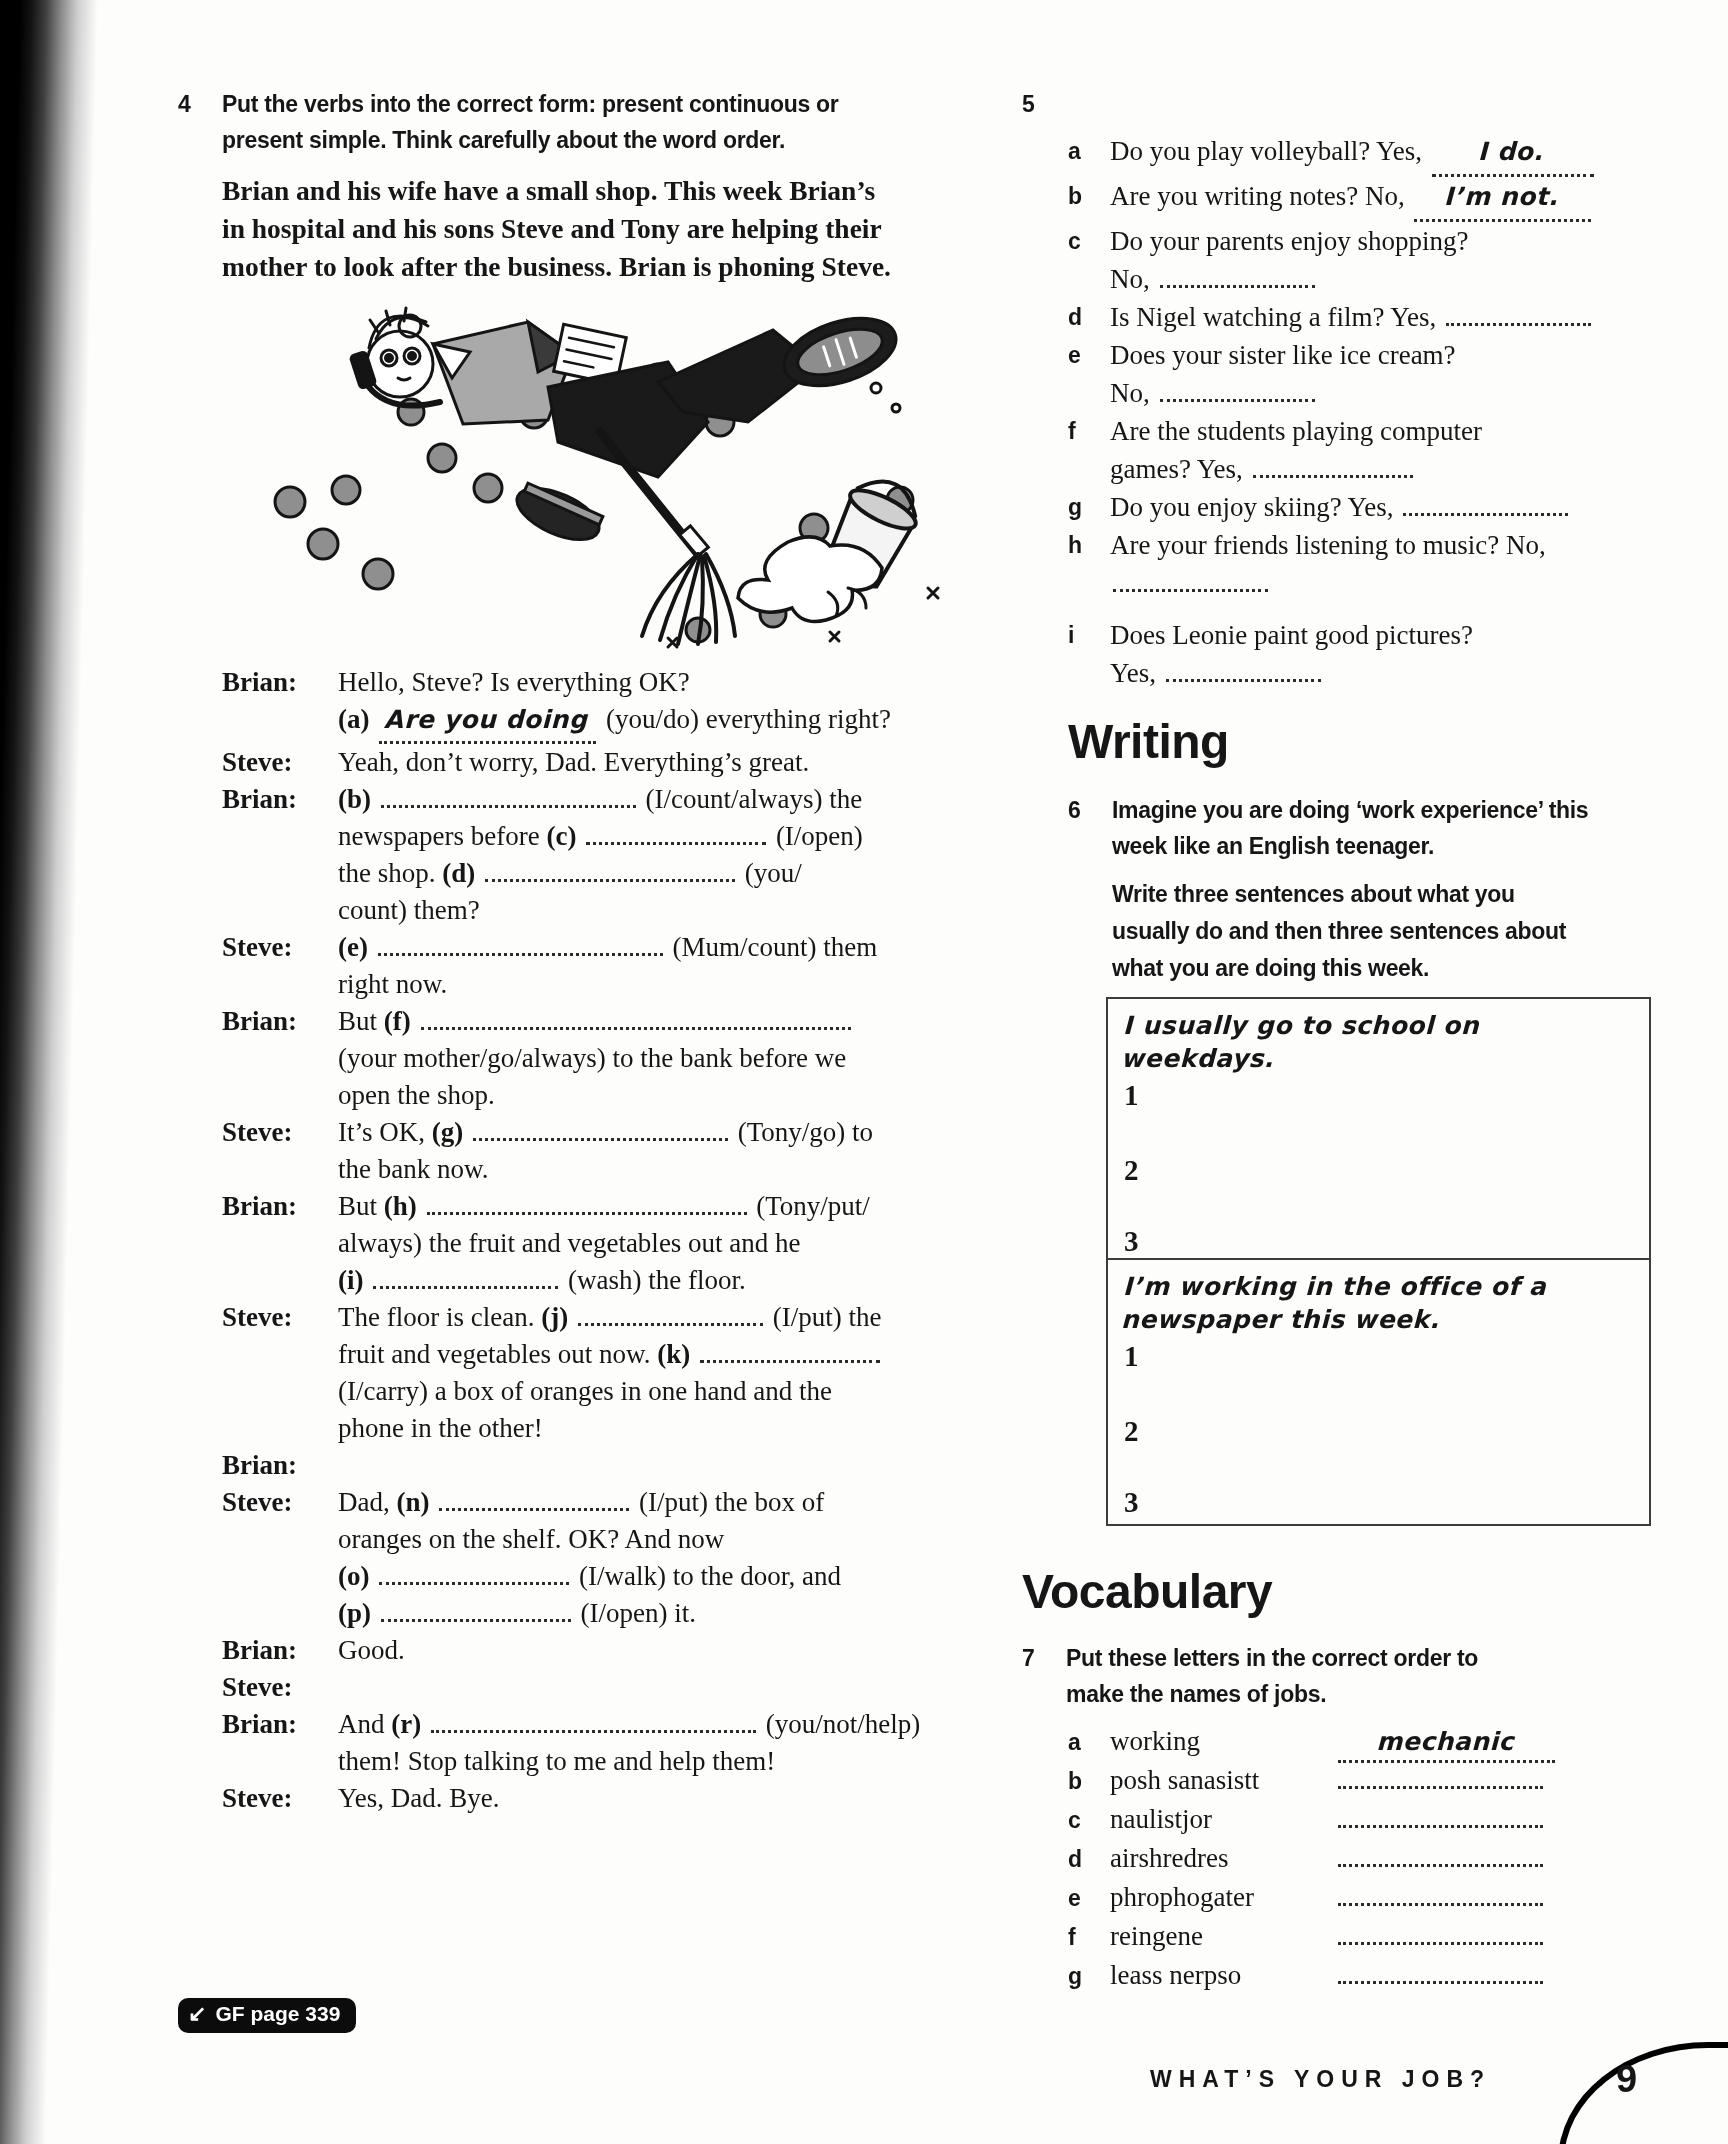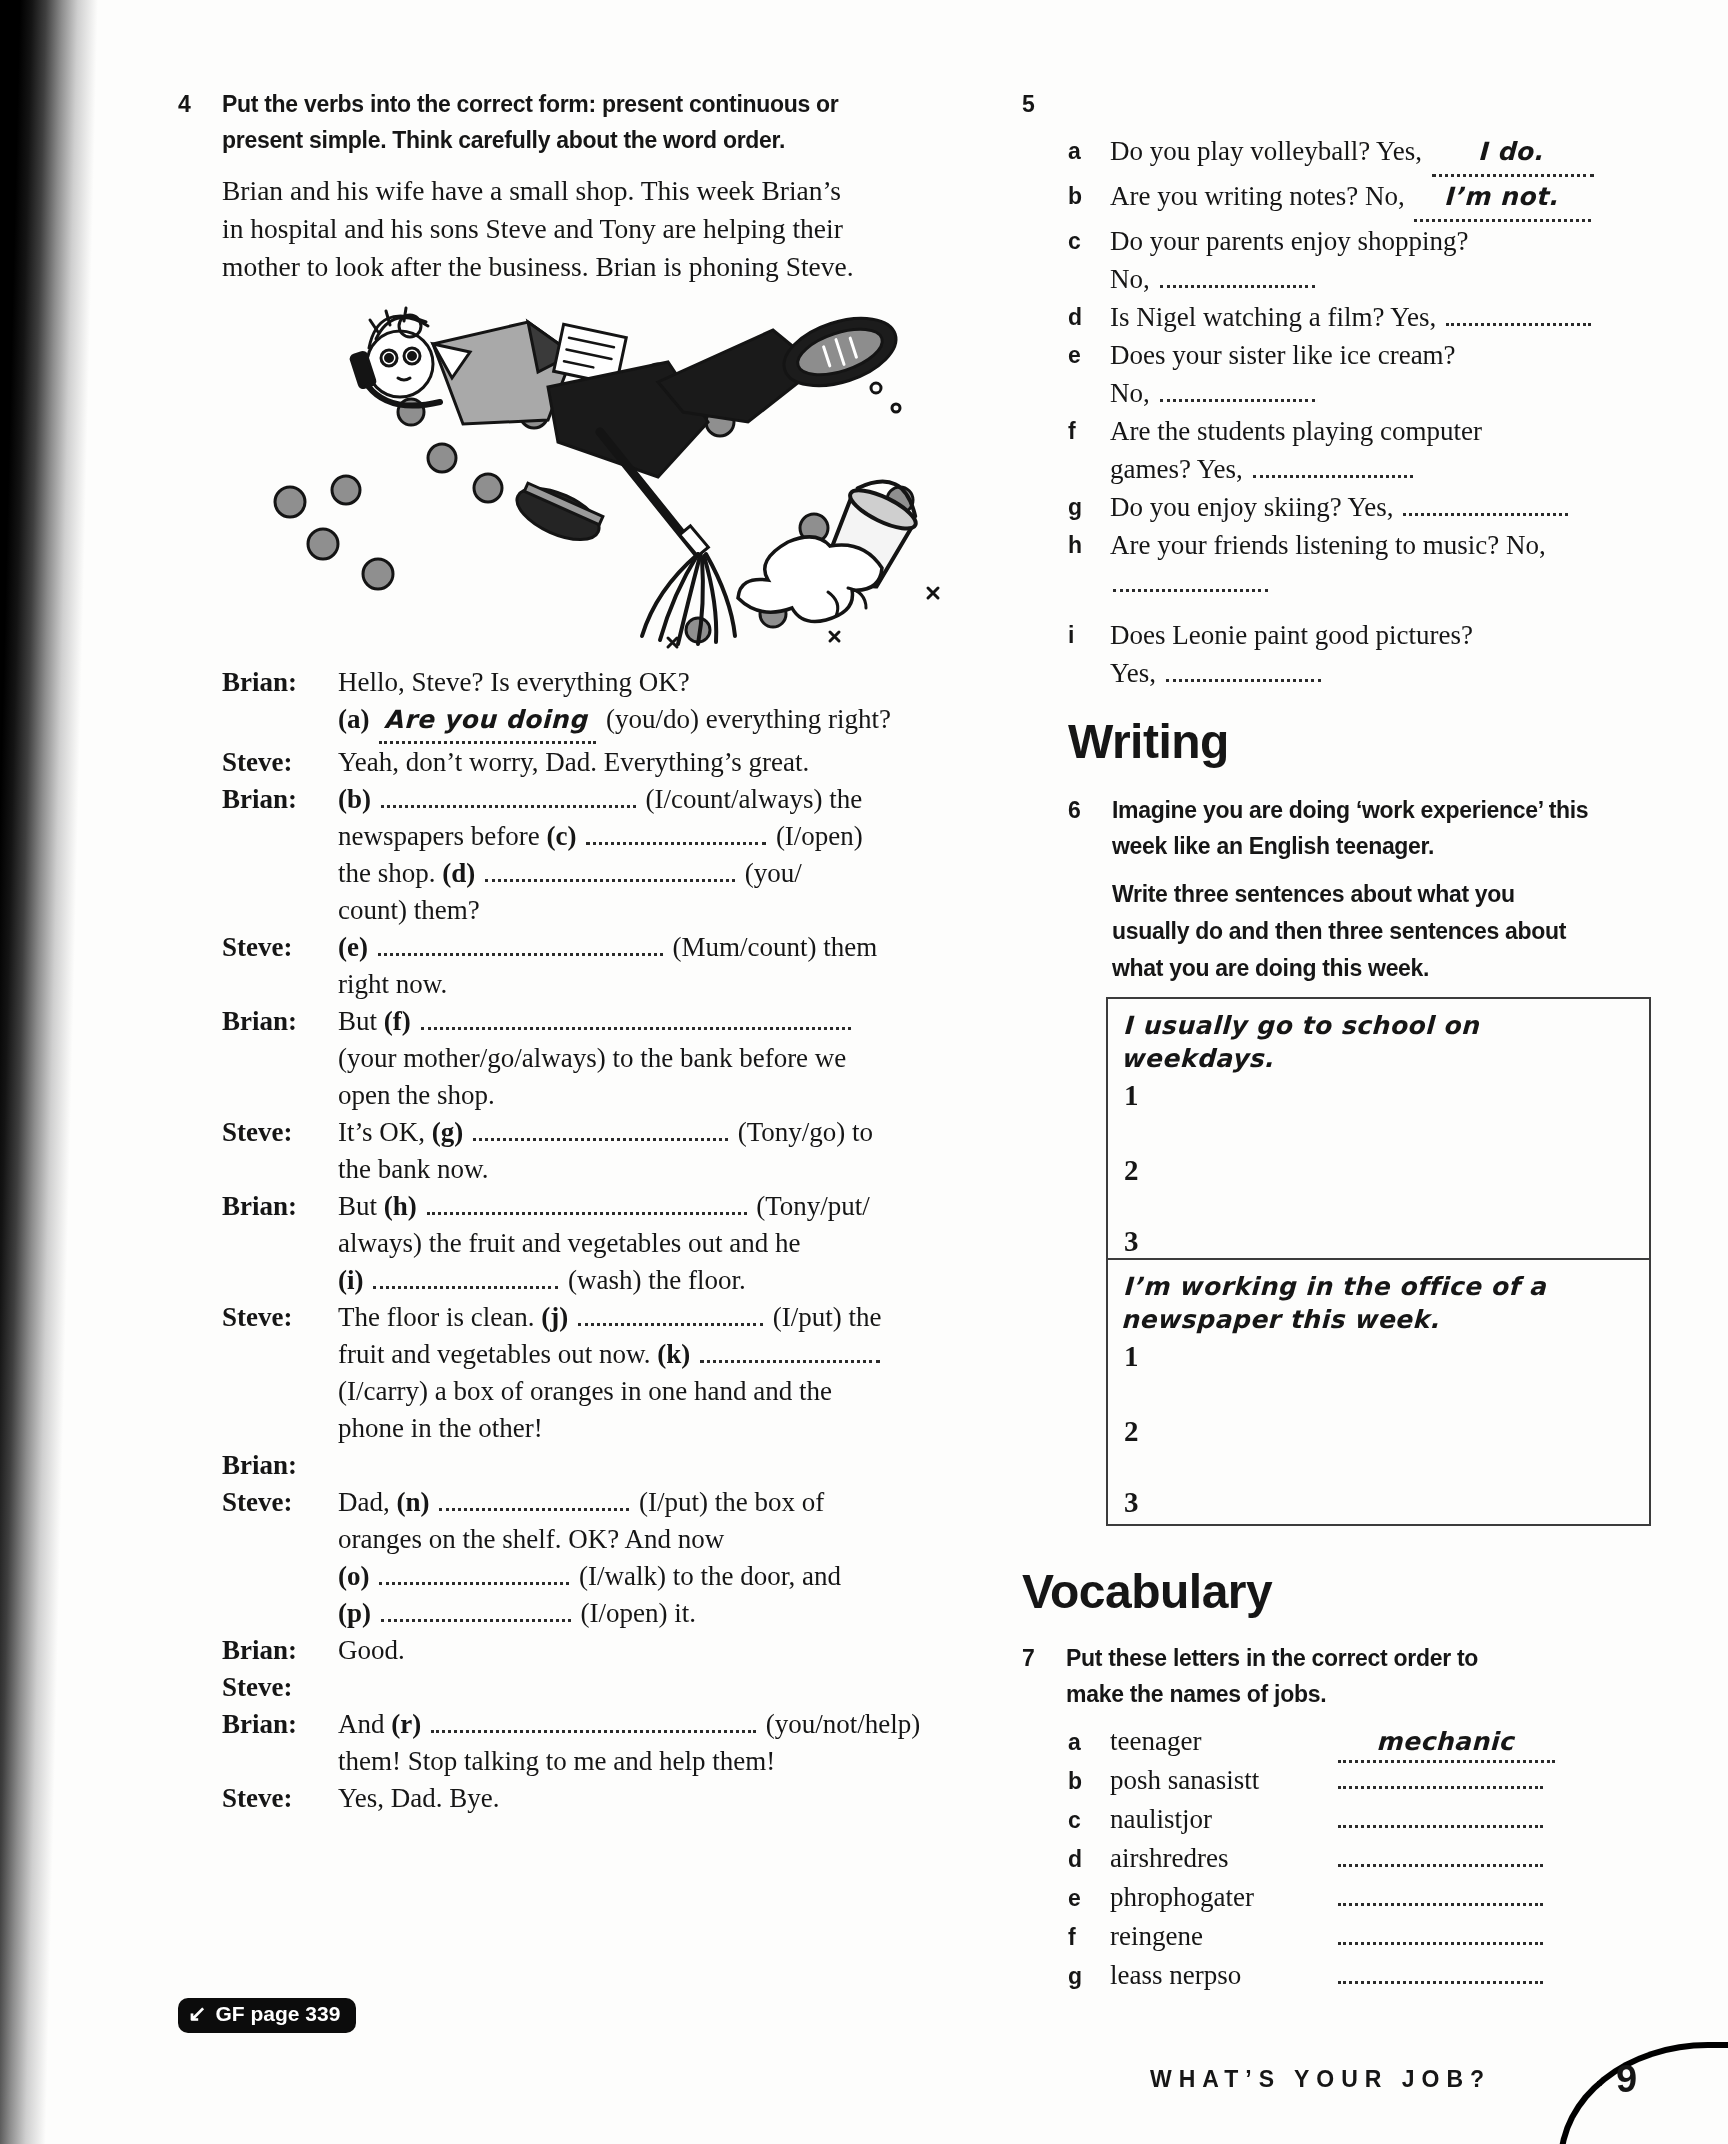--- a/index.html
+++ b/index.html
@@ -19,21 +19,21 @@
   .section-title{font-family:"Liberation Sans",sans-serif;font-weight:bold;font-size:48px;
     line-height:52px;letter-spacing:-0.5px;margin:0;}
   .ltr{font-weight:bold;}
   .dots{display:inline-block;height:5px;border-bottom:3px dotted #2b2b2b;margin:0 3px;}
   .hwline{display:inline-block;border-bottom:3px dotted #2b2b2b;text-align:center;
     padding:0 6px 3px;margin:0 3px;}
   .hw{font-family:"DejaVu Sans",sans-serif;font-style:italic;font-weight:700;
     font-size:25px;letter-spacing:.5px;display:inline-block;transform:skewX(-4deg);}
   
   .col-left{position:absolute;left:178px;top:86px;width:800px;}
-  .intro{margin:14px 0 0 44px;font-size:27.5px;line-height:38px;white-space:pre-line;width:750px;}
+  .intro{margin:14px 0 0 44px;font-size:27.5px;line-height:38px;white-space:pre-line;width:750px;font-weight:bold;}
   .illus{margin:6px 0 0 50px;}
   .dialogue{margin:8px 0 0 44px;font-size:27px;line-height:37px;width:750px;}
   .dlg-row{display:flex;}
   .speaker{flex:0 0 116px;font-weight:bold;}
   .dlg-text{width:632px;}
   .gf-badge{position:absolute;left:178px;top:1998px;display:flex;align-items:center;gap:9px;
     background:#0c0c0c;color:#fff;border-radius:10px;padding:4px 16px 7px 10px;
     font-family:"Liberation Sans",sans-serif;font-weight:bold;font-size:21px;}
   .gf-arrow{font-size:22px;line-height:1;}
   
@@ -305,21 +305,21 @@
 <div id="vocab">
   <h2 class="section-title">Vocabulary</h2>
   <div class="ex-head">
     <span class="ex-num">7</span>
     <span class="instr">Put these letters in the correct order to
 make the names of jobs.</span>
   </div>
   <div class="v-items" id="v-items">
       <div class="v-row">
         <span class="v-letter">a</span>
-        <span class="v-word">teenager</span>
+        <span class="v-word">working</span>
         <span class="hwline" style="min-width: 205px;"><span class="hw">mechanic</span></span>
       </div>
       <div class="v-row">
         <span class="v-letter">b</span>
         <span class="v-word">posh sanasistt</span>
         <span class="dots" style="width: 205px;"></span>
       </div>
       <div class="v-row">
         <span class="v-letter">c</span>
         <span class="v-word">naulistjor</span>

